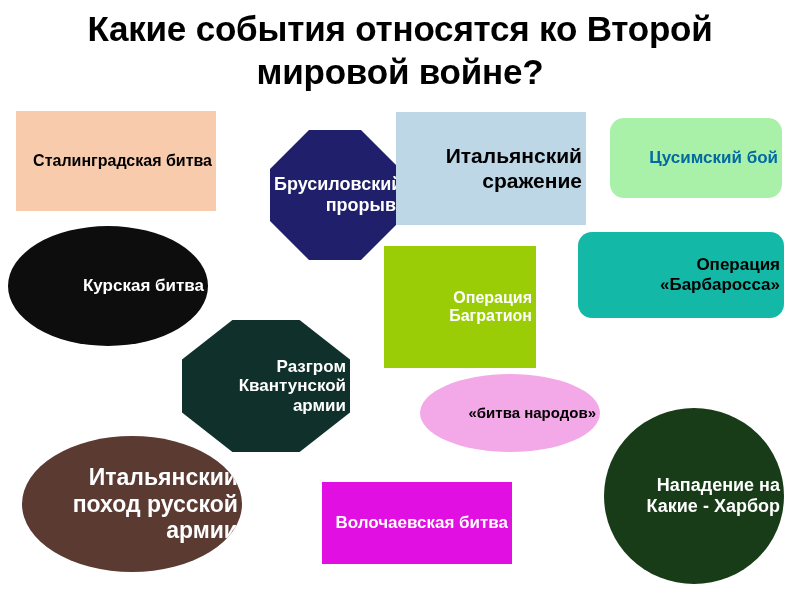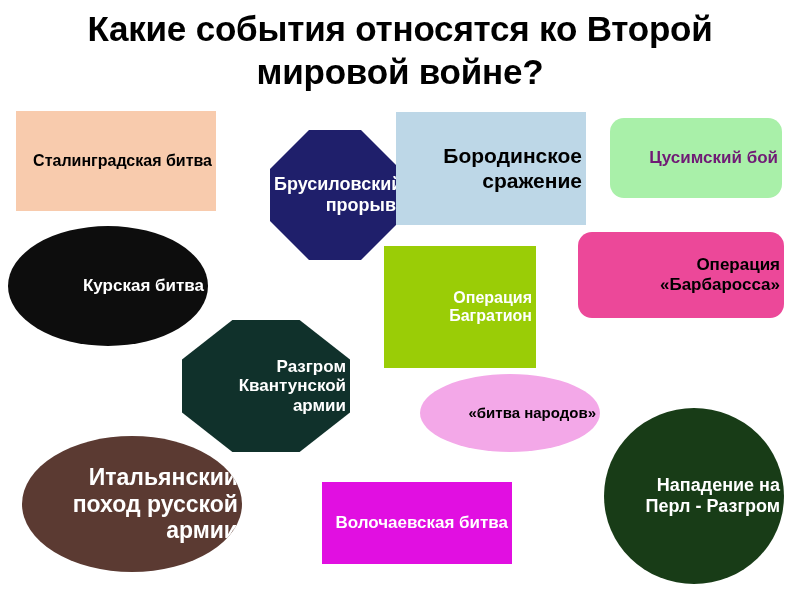--- a/index.html
+++ b/index.html
@@ -61,42 +61,42 @@
 
 <div id="slide" style="background: rgb(255, 255, 255);">
   <div class="title">Какие события относятся ко Второй мировой войне?</div>
 <div class="shape rect" style="left: 16px; top: 111px; width: 200px; height: 100px; background: rgb(248, 203, 173); color: rgb(0, 0, 0); font-size: 16px;">
       <span class="lbl">Сталинградская битва</span>
     </div>
     <div class="shape octagon" style="left: 270px; top: 130px; width: 130px; height: 130px; background: rgb(31, 31, 107); color: rgb(255, 255, 255); font-size: 18px;">
       <span class="lbl">Брусиловский прорыв</span>
     </div>
     <div class="shape rect" style="left: 396px; top: 112px; width: 190px; height: 113px; background: rgb(189, 215, 231); color: rgb(0, 0, 0); font-size: 21px;">
-      <span class="lbl">Бородинское сражение</span>
+      <span class="lbl">Итальянский сражение</span>
     </div>
-    <div class="shape roundrect" style="left: 610px; top: 118px; width: 172px; height: 80px; background: rgb(169, 240, 169); color: #701a75; font-size: 17px;">
+    <div class="shape roundrect" style="left: 610px; top: 118px; width: 172px; height: 80px; background: rgb(169, 240, 169); color: #0369a1; font-size: 17px;">
       <span class="lbl">Цусимский бой</span>
     </div>
     <div class="shape ellipse" style="left: 8px; top: 226px; width: 200px; height: 120px; background: rgb(13, 13, 13); color: rgb(255, 255, 255); font-size: 17px;">
       <span class="lbl">Курская битва</span>
     </div>
     <div class="shape rect" style="left: 384px; top: 246px; width: 152px; height: 122px; background: rgb(154, 205, 6); color: rgb(255, 255, 255); font-size: 16px;">
       <span class="lbl">Операция Багратион</span>
     </div>
-    <div class="shape roundrect" style="left: 578px; top: 232px; width: 206px; height: 86px; background: #ec4899; color: rgb(0, 0, 0); font-size: 17px;">
+    <div class="shape roundrect" style="left: 578px; top: 232px; width: 206px; height: 86px; background: #14b8a6; color: rgb(0, 0, 0); font-size: 17px;">
       <span class="lbl">Операция «Барбаросса»</span>
     </div>
     <div class="shape octagon" style="left: 182px; top: 320px; width: 168px; height: 132px; background: rgb(16, 49, 43); color: rgb(255, 255, 255); font-size: 17px;">
       <span class="lbl">Разгром Квантунской армии</span>
     </div>
     <div class="shape ellipse" style="left: 420px; top: 374px; width: 180px; height: 78px; background: rgb(243, 168, 232); color: rgb(0, 0, 0); font-size: 15px;">
       <span class="lbl">«битва народов»</span>
     </div>
     <div class="shape ellipse" style="left: 604px; top: 408px; width: 180px; height: 176px; background: rgb(24, 60, 23); color: rgb(255, 255, 255); font-size: 18px;">
-      <span class="lbl">Нападение на Перл - Разгром</span>
+      <span class="lbl">Нападение на Какие - Харбор</span>
     </div>
     <div class="shape ellipse" style="left: 22px; top: 436px; width: 220px; height: 136px; background: rgb(91, 58, 50); color: rgb(255, 255, 255); font-size: 23px;">
       <span class="lbl">Итальянский поход русской армии</span>
     </div>
     <div class="shape rect" style="left: 322px; top: 482px; width: 190px; height: 82px; background: rgb(225, 15, 225); color: rgb(255, 255, 255); font-size: 17px;">
       <span class="lbl">Волочаевская битва</span>
     </div>
   </div>
 
 </body></html>

